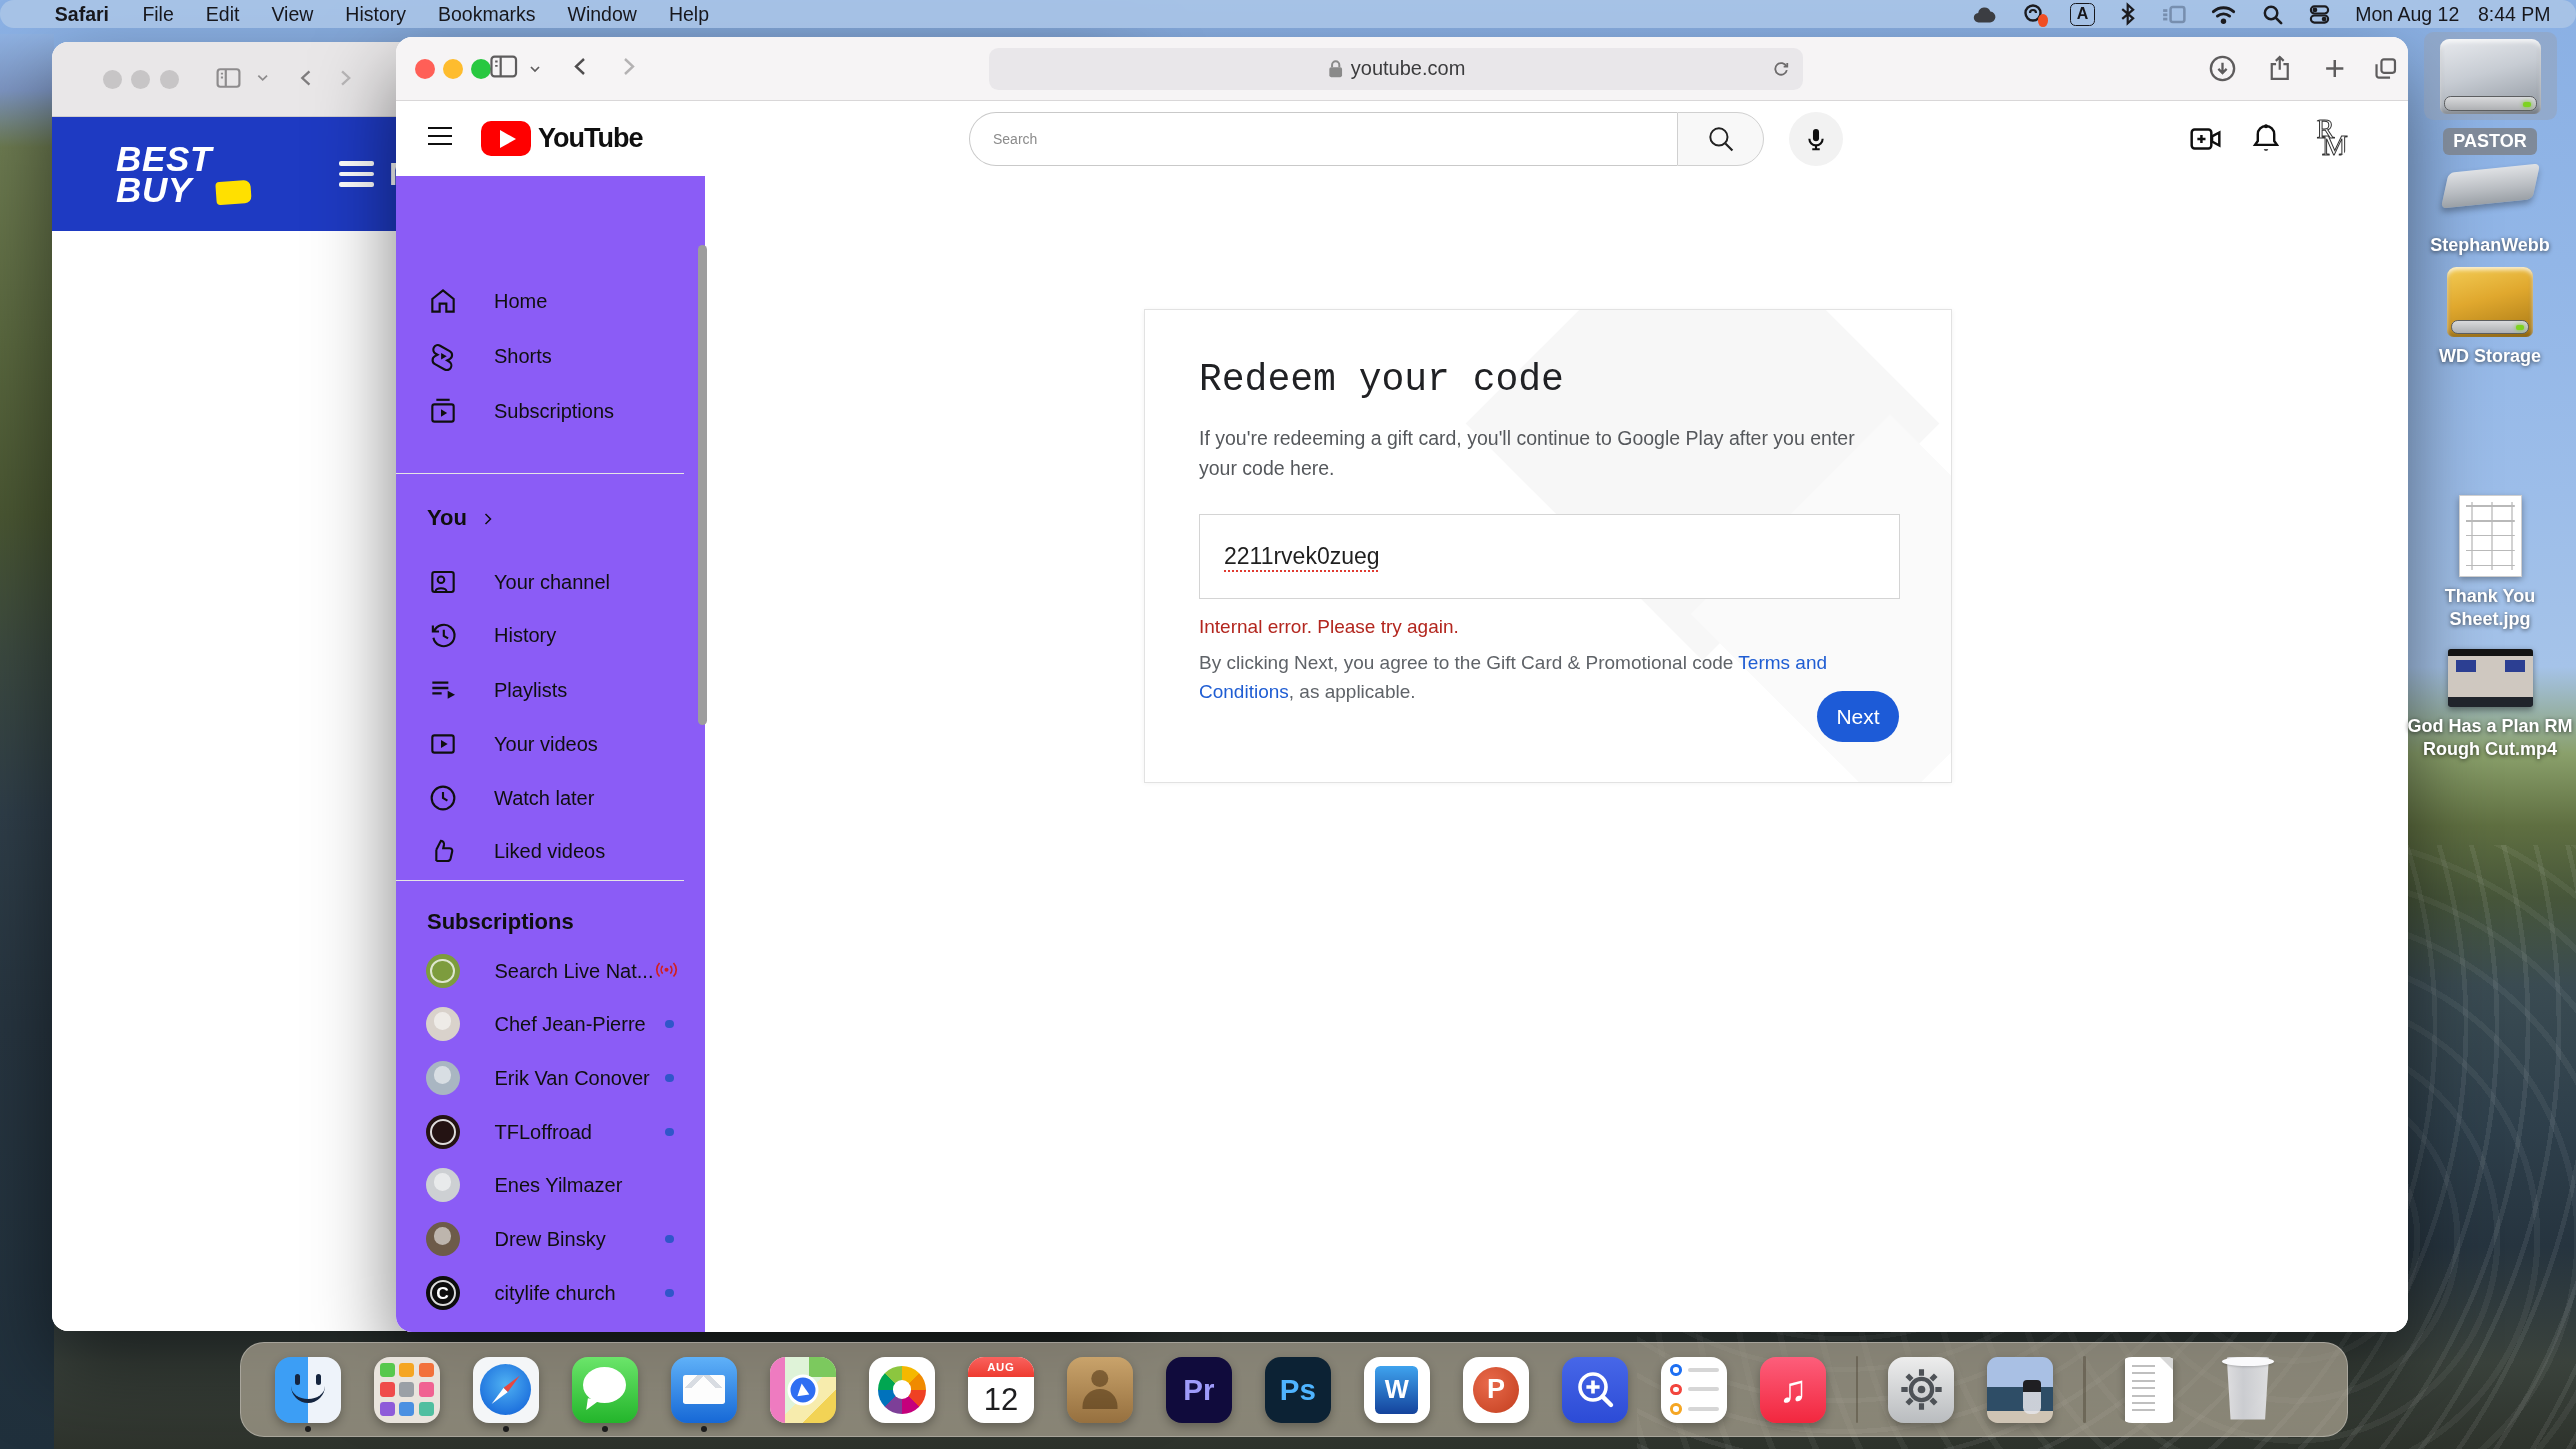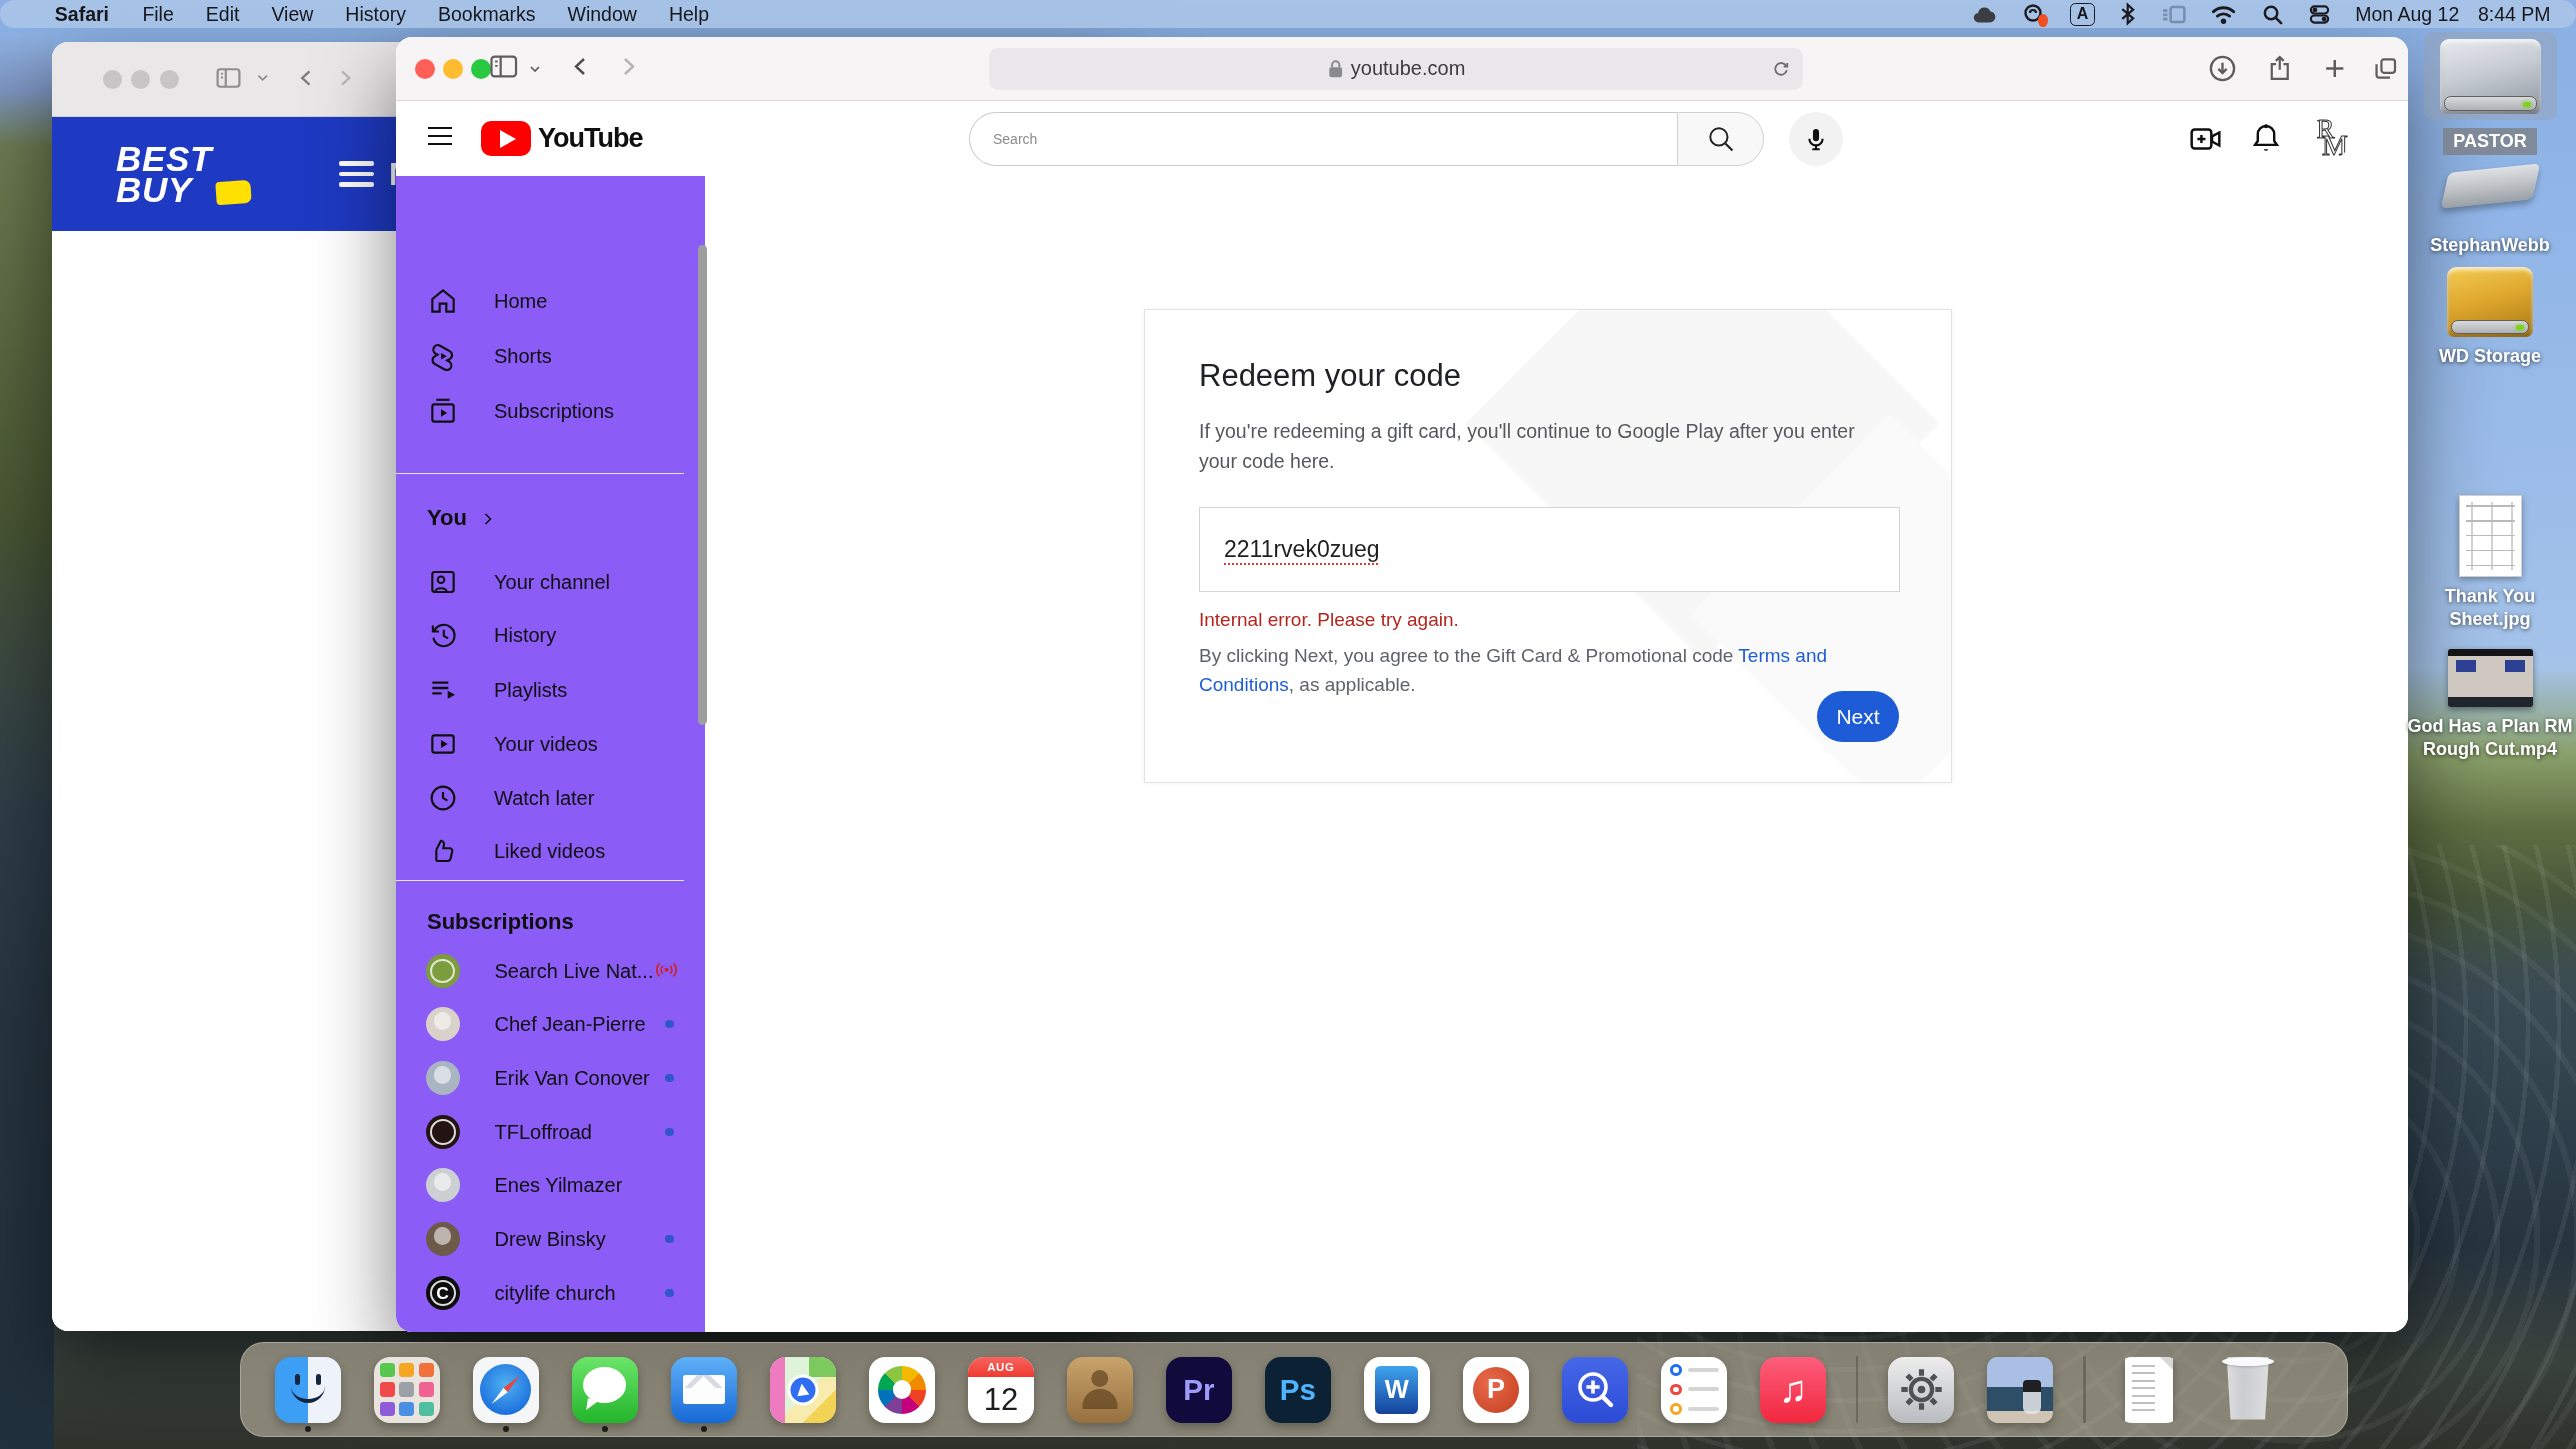--- a/index.html
+++ b/index.html
@@ -92,33 +92,33 @@
   .ch-badge { margin-left:auto; margin-right:17.4px; }
   .dot-new { width:8.7px; height:8.7px; border-radius:50%; }
   #yt-scrollbar { position:absolute; left:302px; top:144px; width:9.4px; height:480px; border-radius:4.7px; background:#9d9d9d; }
 
   
   #redeem-card { position:absolute; left:748px; top:208px; width:808px; height:474px; background:#fff; border:0.7px solid #e2e2e2; box-shadow:0 1.3px 5.4px rgba(0,0,0,.06); overflow:hidden;}
   .wm { position:absolute; background:#f7f7f7; }
   .wm1 { width:335px; height:335px; right:81px; top:-54px; transform:rotate(45deg); }
   .wm2 { width:282px; height:282px; right:-80px; bottom:27px; transform:rotate(45deg); background:#fafafa;}
   .card-inner { position:relative; padding:48px 54px 0 54px; }
-  .rd-title { font-size:31px; font-weight:500; color:#202124; }
+  .rd-title { font-size:38px; font-weight:500; color:#202124;font-family:Liberation Mono, monospace; }
   .rd-desc { margin-top:21.5px; font-size:19.5px; line-height:1.55; color:#55585c; width:684px; }
   .rd-input { margin-top:31px; width:701px; height:85px; border:1.3px solid #d4d4d4; background:#fff; display:flex; align-items:center; padding-left:24px; cursor:text;}
   .rd-input span { font-size:23px; color:#1f1f1f; text-decoration:underline dotted 2px #e03a30; text-underline-offset:6.7px; }
   .rd-error { margin-top:17.4px; font-size:19px; }
   .rd-terms { margin-top:10.7px; font-size:19px; line-height:1.5; color:#5f6368; width:684px;}
   .rd-terms a { text-decoration:none; cursor:pointer; }
   .rd-next { position:absolute; right:52px; bottom:40px; width:82px; height:51px; border:none; border-radius:25.5px; color:#fff; font-size:21px; font-weight:500; font-family:"Liberation Sans",sans-serif; cursor:pointer;}
 
   
   .dt-item { position:absolute; width:174px; left:2403px; display:flex; flex-direction:column; align-items:center; }
   .dt-label { margin-top:8px; font-size:18px; font-weight:700; color:#fff; text-align:center; text-shadow:0 1.3px 4px rgba(0,0,0,.65); line-height:1.25; max-width:168px;}
-  .dt-label.sel { background:rgba(125,130,140,.85); color:#fff; border-radius:1px; padding:2px 10.7px; text-shadow:none;}
+  .dt-label.sel { background:rgba(125,130,140,.85); color:#fff; border-radius:6px; padding:2px 10.7px; text-shadow:none;}
   .sel-box { background:rgba(150,160,175,.45); border-radius:9.4px; padding:6.7px 16px; }
   .drive3d { width:101px; height:75px; border-radius:9.4px 9.4px 6.7px 6.7px; position:relative;
     background:linear-gradient(165deg,#e8eaee 0%,#c7ccd3 45%,#8e959e 100%); box-shadow:inset 0 2.7px 4px rgba(255,255,255,.8), inset 0 -2.7px 5.4px rgba(0,0,0,.25);}
   .drive3d.gold { background:linear-gradient(165deg,#f3cc55 0%,#e0a82e 45%,#a87814 100%); }
   .drive3d .bar { position:absolute; left:4px; right:4px; bottom:2.7px; height:14.8px; background:linear-gradient(180deg,#d9dadc,#aeb0b3); border-radius:6.7px; border:1.3px solid #5c5e60;}
   .drive3d .led { position:absolute; right:9.4px; bottom:6.7px; width:8px; height:5.4px; background:#7ed321; border-radius:2px; box-shadow:0 0 4px #7ed321;}
   .drive-flat { width:89px; height:36px; background:linear-gradient(180deg,#dfe1e4,#b8bcc1 60%,#9aa0a6); border-radius:5.4px; transform:skewX(-18deg) rotate(-6deg); box-shadow:0 4px 6.7px rgba(0,0,0,.3);}
   .sheet-thumb { width:63px; height:82px; background:#fff; border:0.7px solid #cfcfcf; box-shadow:0 2.7px 6.7px rgba(0,0,0,.35);
     background-image:repeating-linear-gradient(0deg, transparent 0 4px, #b9b9b9 4px 5.4px, transparent 5.4px 14.8px), repeating-linear-gradient(90deg, transparent 0 5.4px, #d2d2d2 5.4px 6.7px, transparent 6.7px 20px); background-size:80% 85%; background-position:center; background-repeat:no-repeat;}
   .vid-thumb { width:85px; height:58px; background:linear-gradient(180deg,#141414 0 12%, #cfc8c0 12% 82%, #20242b 82% 100%); border-radius:2.7px; position:relative; box-shadow:0 2.7px 6.7px rgba(0,0,0,.4);}

